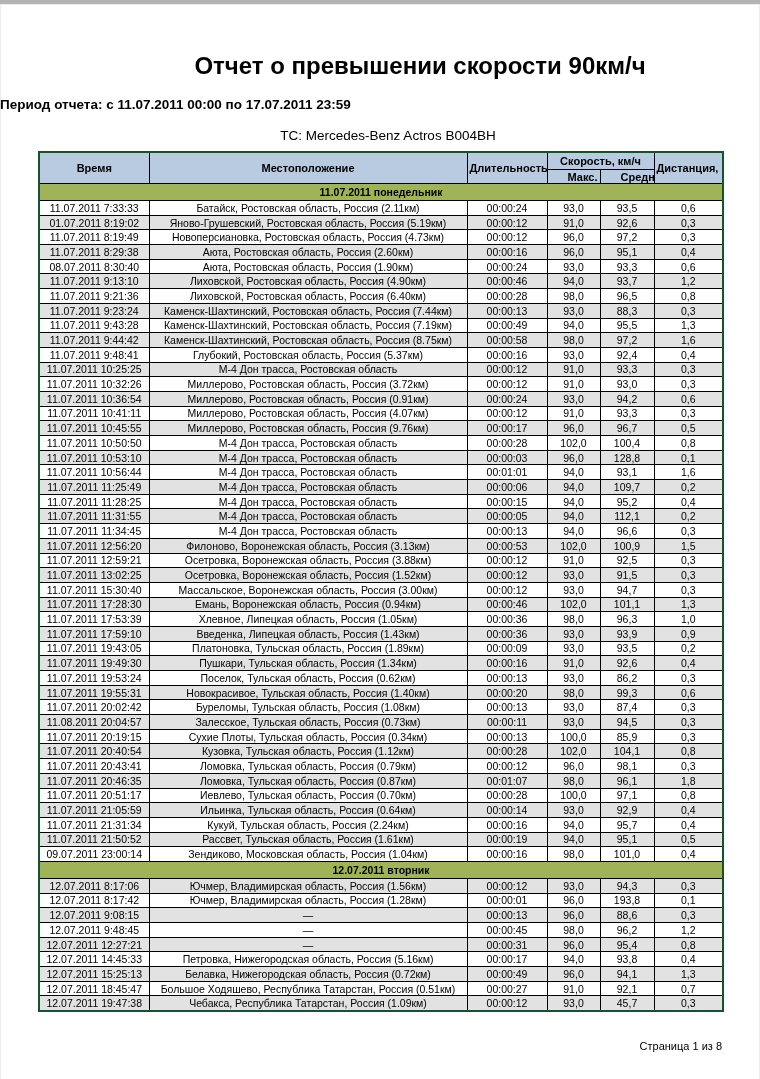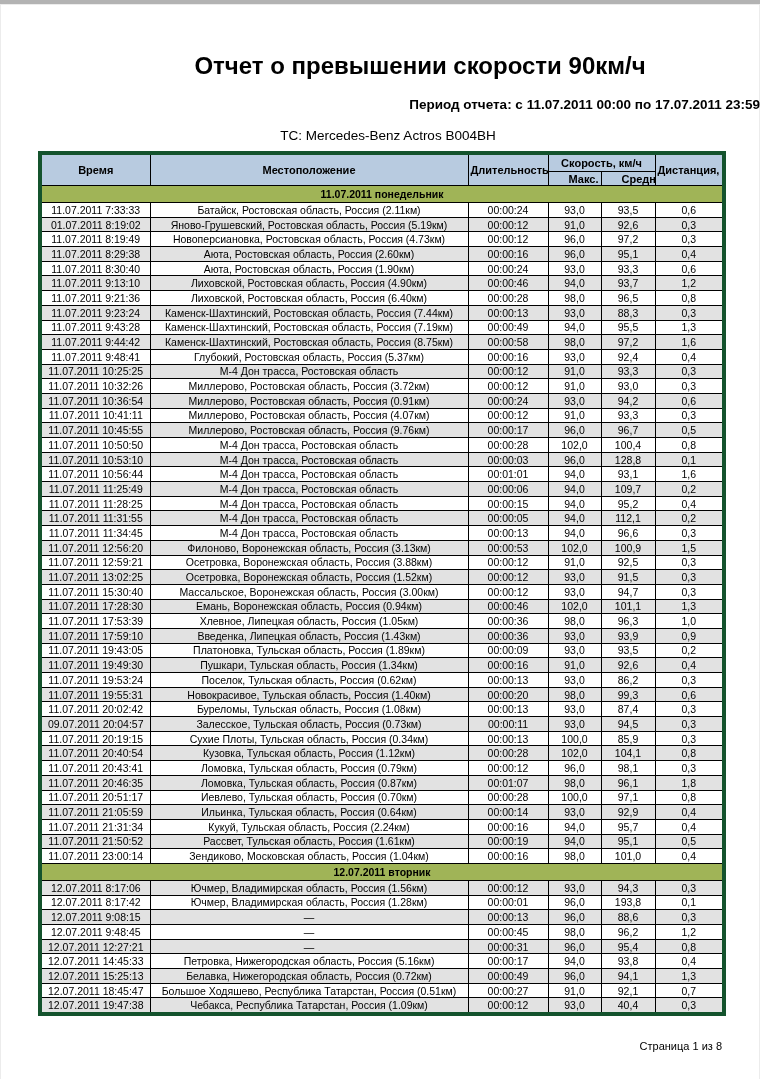--- a/index.html
+++ b/index.html
@@ -12,37 +12,37 @@
     overflow:hidden;
     border-top:4px solid #b3b3b3;
     box-shadow: inset 0 0 0 1px #ececec;
   }
   .doc-title {
     position:absolute; left:0; top:48px; width:100%;
     text-align:center; font-size:24px; font-weight:bold;margin-left:40px;
   }
   .doc-period {
     position:absolute; left:0; top:93px; width:100%;
-    text-align:right; font-size:13.5px; font-weight:bold;
+    text-align:left; font-size:13.5px; font-weight:bold;
   }
   .doc-vehicle {
     position:absolute; left:8px; top:124px; width:100%;
     text-align:center; font-size:13.5px; font-weight:normal;
   }
   table.report {
     position:absolute; left:38px; top:147px; width:684px;
     border-collapse:collapse; table-layout:fixed;
   }
   table.report th, table.report td {
     border:1px solid #000;
     text-align:center; vertical-align:middle;
     padding:0 2px;
     overflow:hidden; white-space:nowrap;
   }
-  table.report { border:4px solid #14532d; }
+  table.report { border:2px solid #14532d; }
   thead th {
     background:var(--header-bg,#b8cbe0);
     font-size:11px; font-weight:bold;
   }
   thead tr.h1 th { height:16px; }
   thead tr.h2 th { height:13px;padding-left:20px; }
   tr.section-row td {
     background:var(--section-bg,#a0b457);
     font-size:10.5px; font-weight:bold; height:16px;margin-left:48px;
   }
@@ -122,21 +122,21 @@
         </tr>
         <tr class="data-row alt">
           <td>11.07.2011 8:29:38</td>
           <td>Аюта, Ростовская область, Россия (2.60км)</td>
           <td>00:00:16</td>
           <td>96,0</td>
           <td>95,1</td>
           <td>0,4</td>
         </tr>
         <tr class="data-row">
-          <td>11.07.2011 8:30:40</td>
+          <td>08.07.2011 8:30:40</td>
           <td>Аюта, Ростовская область, Россия (1.90км)</td>
           <td>00:00:24</td>
           <td>93,0</td>
           <td>93,3</td>
           <td>0,6</td>
         </tr>
         <tr class="data-row alt">
           <td>11.07.2011 9:13:10</td>
           <td>Лиховской, Ростовская область, Россия (4.90км)</td>
           <td>00:00:46</td>
@@ -370,21 +370,21 @@
         </tr>
         <tr class="data-row">
           <td>11.07.2011 20:02:42</td>
           <td>Буреломы, Тульская область, Россия (1.08км)</td>
           <td>00:00:13</td>
           <td>93,0</td>
           <td>87,4</td>
           <td>0,3</td>
         </tr>
         <tr class="data-row alt">
-          <td>09.07.2011 20:04:57</td>
+          <td>11.08.2011 20:04:57</td>
           <td>Залесское, Тульская область, Россия (0.73км)</td>
           <td>00:00:11</td>
           <td>93,0</td>
           <td>94,5</td>
           <td>0,3</td>
         </tr>
         <tr class="data-row">
           <td>11.07.2011 20:19:15</td>
           <td>Сухие Плоты, Тульская область, Россия (0.34км)</td>
           <td>00:00:13</td>
@@ -442,21 +442,21 @@
         </tr>
         <tr class="data-row alt">
           <td>11.07.2011 21:50:52</td>
           <td>Рассвет, Тульская область, Россия (1.61км)</td>
           <td>00:00:19</td>
           <td>94,0</td>
           <td>95,1</td>
           <td>0,5</td>
         </tr>
         <tr class="data-row">
-          <td>11.07.2011 23:00:14</td>
+          <td>09.07.2011 23:00:14</td>
           <td>Зендиково, Московская область, Россия (1.04км)</td>
           <td>00:00:16</td>
           <td>98,0</td>
           <td>101,0</td>
           <td>0,4</td>
         </tr>
         <tr class="section-row">
           <td colspan="6">12.07.2011 вторник</td>
         </tr>
         <tr class="data-row alt">
@@ -521,21 +521,21 @@
           <td>00:00:27</td>
           <td>91,0</td>
           <td>92,1</td>
           <td>0,7</td>
         </tr>
         <tr class="data-row alt">
           <td>12.07.2011 19:47:38</td>
           <td>Чебакса, Республика Татарстан, Россия (1.09км)</td>
           <td>00:00:12</td>
           <td>93,0</td>
-          <td>40,4</td>
+          <td>45,7</td>
           <td>0,3</td>
         </tr>
       </tbody>
   </table>
 
   <div class="page-footer">Страница 1 из 8</div>
 
 </div>
 
 </body></html>

